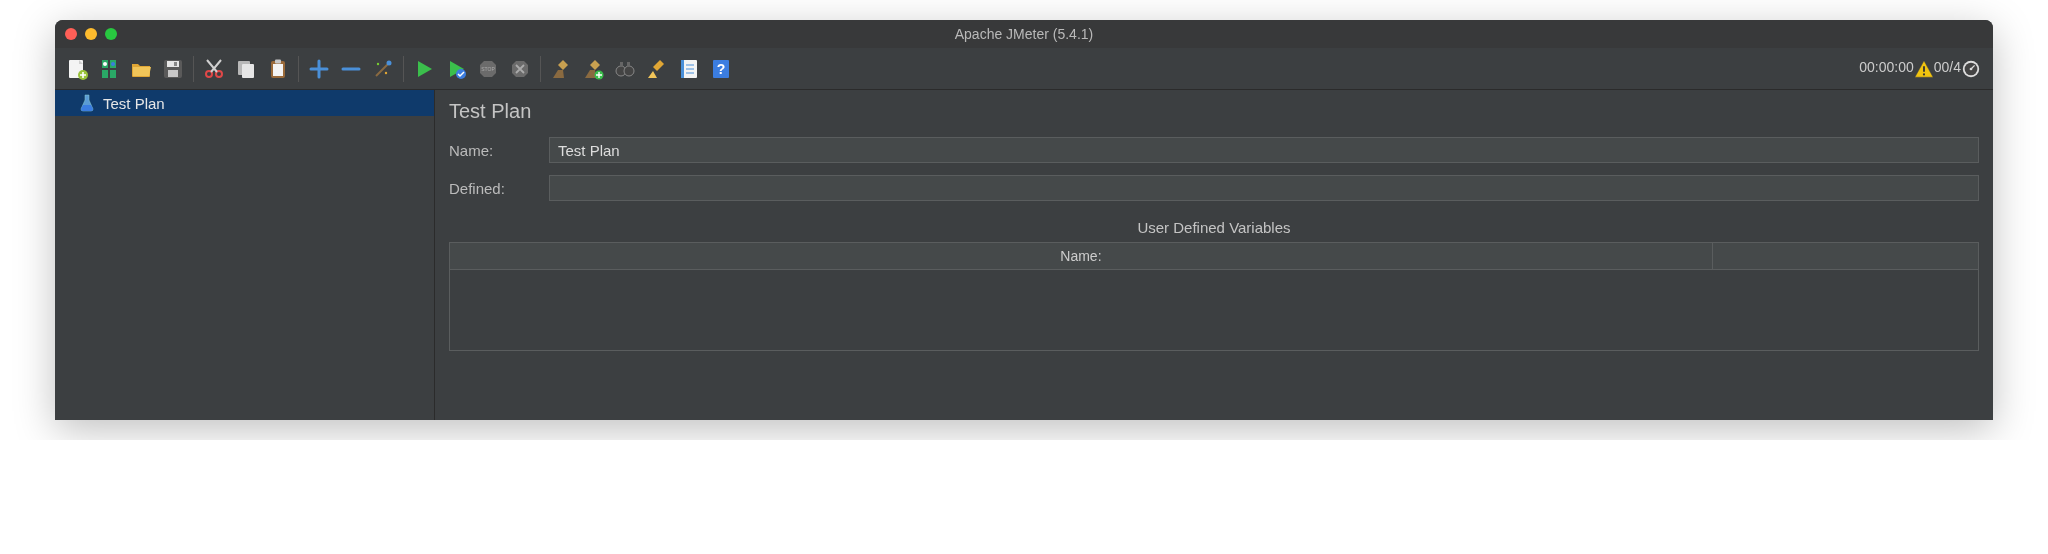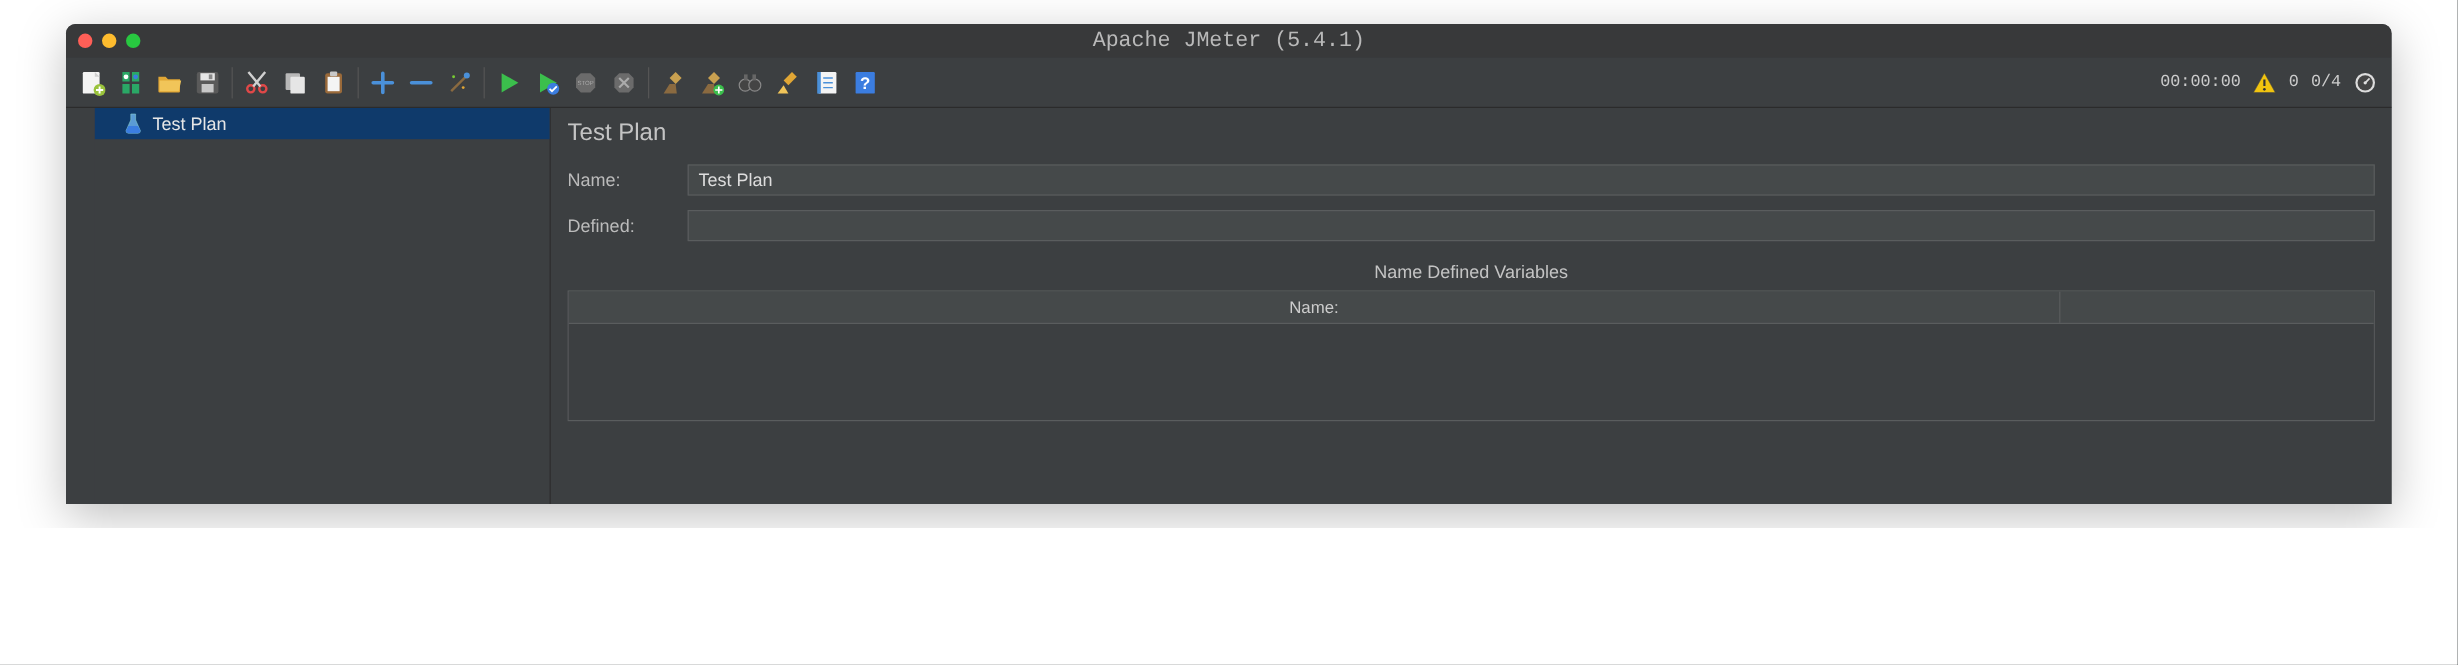--- a/index.html
+++ b/index.html
@@ -22,42 +22,42 @@
   padding: 0 10px;
   position: relative;
 }
 .traffic { display: flex; gap: 8px; }
 .traffic span { width: 12px; height: 12px; border-radius: 50%; display: block; }
 .tl-close { background: #ff5f57; }
 .tl-min   { background: #febc2e; }
 .tl-max   { background: #28c840; }
 .title {
   position: absolute; left: 0; right: 0; text-align: center;
-  color: #b9b9b9; font-size: 18px; pointer-events: none; font-family: Liberation Mono, monospace;
+  color: #b9b9b9; font-size: 14px; pointer-events: none;
 }
 .toolbar {
   background: #3c3f41;
   height: 42px;
   display: flex;
   align-items: center;
   padding: 0 6px;
   border-bottom: 1px solid #2b2b2b;
 }
 .toolbar .btn {
   width: 30px; height: 30px;
   display: flex; align-items: center; justify-content: center;
   margin: 0 1px; cursor: pointer;
 }
 .sep { width: 1px; height: 26px; background: #555; margin: 0 4px; }
 .spacer { flex: 1; }
 .status {
-  display: flex; align-items: center; gap: 10px;
-  color: #ccc; font-size: 14px; padding-right: 6px; font-family: Liberation Mono, monospace;
-}
-.body { flex: 1; display: flex; min-height: 0; margin-left: 24px; }
+  display: flex; align-items: flex-start; 
+  color: #ccc; font-size: 14px; padding-right: 6px;
+}
+.body { flex: 1; display: flex; min-height: 0; }
 .tree {
   width: 380px; background: #3c3f41; border-right: 1px solid #2b2b2b;
 }
 .tree-item {
   display: flex; align-items: center; gap: 8px;
   background: #0f3a6b; color: #e6e6e6;
   font-size: 15px; padding: 4px 8px 4px 24px; height: 26px;
 }
 .main { flex: 1; background: #3c3f41; padding: 10px 14px; color: #bbb; overflow: hidden; }
 .main h2 { font-weight: 400; font-size: 20px; color: #c4c4c4; margin-bottom: 14px; }
@@ -291,21 +291,21 @@
       <div class="row">
         <label>Name:</label>
         <input type="text" value="Test Plan" style="">
       </div>
 
       <div class="row">
         <label>Defined:</label>
         <input type="text" value="" style="">
       </div>
 
-      <div class="section-title">Name Defined Variables</div>
+      <div class="section-title">User Defined Variables</div>
 
       <div class="table">
         <div class="thead">
           <div class="th th-name">Name:</div>
           <div class="th th-val"></div>
         </div>
         <div class="tbody"></div>
       </div>
     </div>
   </div>

